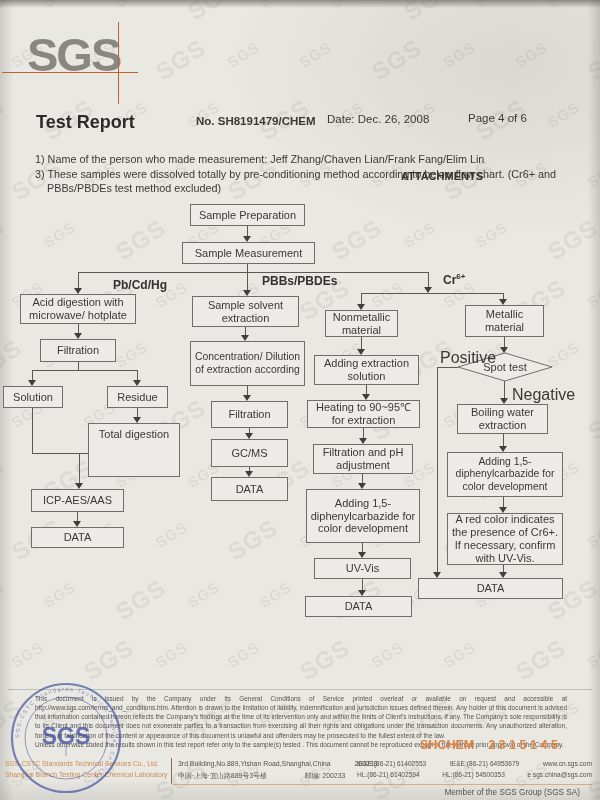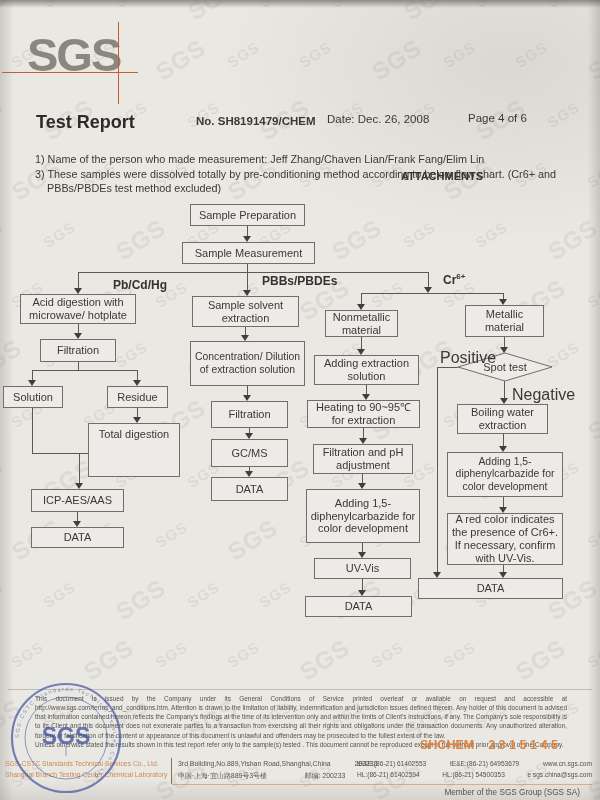--- a/index.html
+++ b/index.html
@@ -206,21 +206,21 @@
 
   <div class="fbox" style="left:20px;top:294px;width:116px;height:30px;">Acid digestion with microwave/ hotplate</div>
   <div class="fbox" style="left:40px;top:339px;width:76px;height:23px;">Filtration</div>
   <div class="fbox" style="left:3px;top:386px;width:60px;height:22px;">Solution</div>
   <div class="fbox" style="left:107px;top:386px;width:61px;height:22px;">Residue</div>
   <div class="fbox topalign" style="left:88px;top:423px;width:92px;height:54px;">Total digestion</div>
   <div class="fbox" style="left:31px;top:489px;width:93px;height:23px;">ICP-AES/AAS</div>
   <div class="fbox" style="left:31px;top:527px;width:93px;height:21px;">DATA</div>
 
   <div class="fbox" style="left:192px;top:296px;width:107px;height:31px;">Sample solvent extraction</div>
-  <div class="fbox small" style="left:190px;top:341px;width:115px;height:45px;">Concentration/ Dilution of extraction solution</div>
+  <div class="fbox small" style="left:190px;top:341px;width:115px;height:45px;">Concentration/ Dilution of extraction according</div>
   <div class="fbox" style="left:211px;top:401px;width:77px;height:27px;">Filtration</div>
   <div class="fbox" style="left:211px;top:439px;width:77px;height:28px;">GC/MS</div>
   <div class="fbox" style="left:211px;top:477px;width:77px;height:24px;">DATA</div>
 
   <div class="fbox" style="left:325px;top:310px;width:73px;height:27px;">Nonmetallic material</div>
   <div class="fbox" style="left:314px;top:355px;width:105px;height:30px;">Adding extraction solution</div>
   <div class="fbox" style="left:307px;top:400px;width:113px;height:28px;">Heating to 90~95℃ for extraction</div>
   <div class="fbox" style="left:313px;top:444px;width:100px;height:30px;">Filtration and pH adjustment</div>
   <div class="fbox" style="left:306px;top:489px;width:114px;height:54px;">Adding 1,5-diphenylcarbazide for color development</div>
   <div class="fbox" style="left:314px;top:558px;width:97px;height:21px;">UV-Vis</div>

